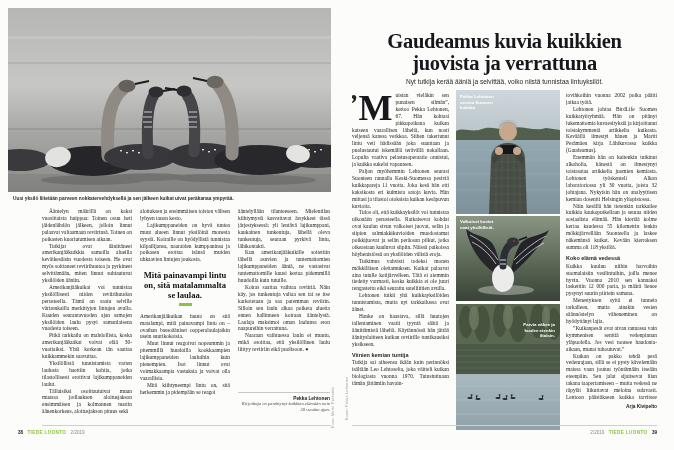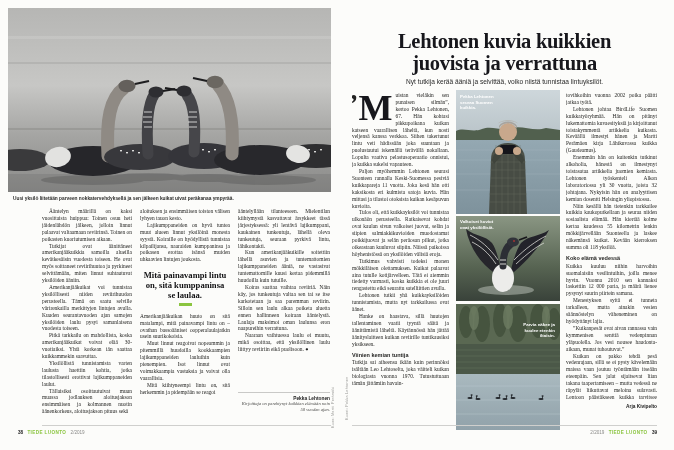--- a/index.html
+++ b/index.html
@@ -131,21 +131,21 @@
       <p>Pitkä tarkkailu on mahdollista, koska amerikanjääkuikat voivat elää 30-vuotiaiksi. Yhtä korkean iän saattaa kuikkammekin saavuttaa.</p>
       <p>Yksilöllistä tunnistamista varten laulusta haettiin kohtia, jotka tilastollisesti erottivat lajikumppaneiden laulut.</p>
       <p>Tällaisiksi osoittautuivat muun muassa jodlauksen aloitusjakson ensimmäisen ja kolmannen nuotin äänenkorkeus, aloitusjakson pituus sekä</p>
     </div>
 
   <div class="col cont" style="left:140px;top:208px;width:90px;height:216px;">
     <div class="cont">
         <p>aloituksen ja ensimmäisen toiston välisen lyhyen tauon kesto.</p>
         <p>Lajikumppaneiden on hyvä tuntea muut alueen linnut yksilöinä monesta syystä. Koiraille on hyödyllistä tunnistaa kilpailijansa, naaraiden kumppaninsa ja poikasen erottaa isänsä muiden uhkaavien lintujen joukosta.</p>
       </div>
-    <div class="pullquote">Mitä painavampi lintu on, sitä kumppaninsa se laulaa.</div>
+    <div class="pullquote">Mitä painavampi lintu on, sitä matalammalta se laulaa.</div>
     <div class="pq-rule"></div>
     <div class="cont">
         <p>Amerikanjääkuikan huuto on sitä matalampi, mitä painavampi lintu on – ovathan bassoääniset oopperalaulajatkin usein suurikokoisia.</p>
         <p>Muut linnut reagoivat nopeammin ja pitemmillä huudoilla kookkaampien lajikumppaneiden lauluihin kuin pienempien. Isot linnut ovat voimakkaampia vastuksia ja voivat olla vaarallisia.</p>
         <p>Mitä kiihtyneempi lintu on, sitä herkemmin ja pidempään se reagoi</p>
       </div>
   </div>
 
   <div class="col cont" style="left:238px;top:208px;width:92px;height:180px;">
       <p>ääntelyllään tilanteeseen. Mielentilan kiihtymystä kasvattavat ärsykkeet tässä järjestyksessä: yli lentävä lajikumppani, kaukainen tunkeutuja, lähellä oleva tunkeutuja, seuraan pyrkivä lintu, lähikontakti.</p>
@@ -161,21 +161,21 @@
   <div class="vcredit" style="left:331px;top:370px;height:58px;">Kuva: Martti Perämäki</div>
 
   <div class="footrule" style="left:42px;top:425px;width:289px;"></div>
   <div class="footer" style="left:18px;top:430px;">
     <span class="pageno">38</span>
     <span class="brand">TIEDE LUONTO</span>
     <span class="issue">2/2019</span>
   </div>
 
   <div class="headline" style="left:352px;top:30px;width:305px;">
-    <div>Lehtonen kuvia kuikkien</div>
+    <div>Gaudeamus kuvia kuikkien</div>
     <div>juovista ja verrattuna</div>
   </div>
   <div class="standfirst" style="left:352px;top:78px;width:305px;">Nyt tutkija kerää ääniä ja selvittää, voiko niistä tunnistaa lintuyksilöt.</div>
 
   <div class="col cont" style="left:352px;top:92px;width:97px;height:345px;">
     <span class="dropcap-q">”</span>
     <span class="dropcap">M</span>
     <div class="cont">
         <p>uistan vieläkin sen punaisen silmän”, kertoo Pekka Lehtonen, 67. Hän kohtasi pikkupoikana kuikan katseen vaarallisen läheltä, kun nosti veljensä kanssa verkkoa. Siihen takertunut lintu veti hädissään joka suuntaan ja puolustautui iskemällä terävällä nokallaan. Lopulta vaativa pelastusoperaatio onnistui, ja kuikka sukelsi vapauteen.</p>
         <p>Paljon myöhemmin Lehtonen seurasi Suonteen rannalla Keski-Suomessa pesiviä kuikkapareja 11 vuotta. Joka kesä hän otti kaksikosta eri kulmista satoja kuvia. Hän mittasi ja tilastoi otoksista kuikan kesäpuvun kuvioita.</p>

